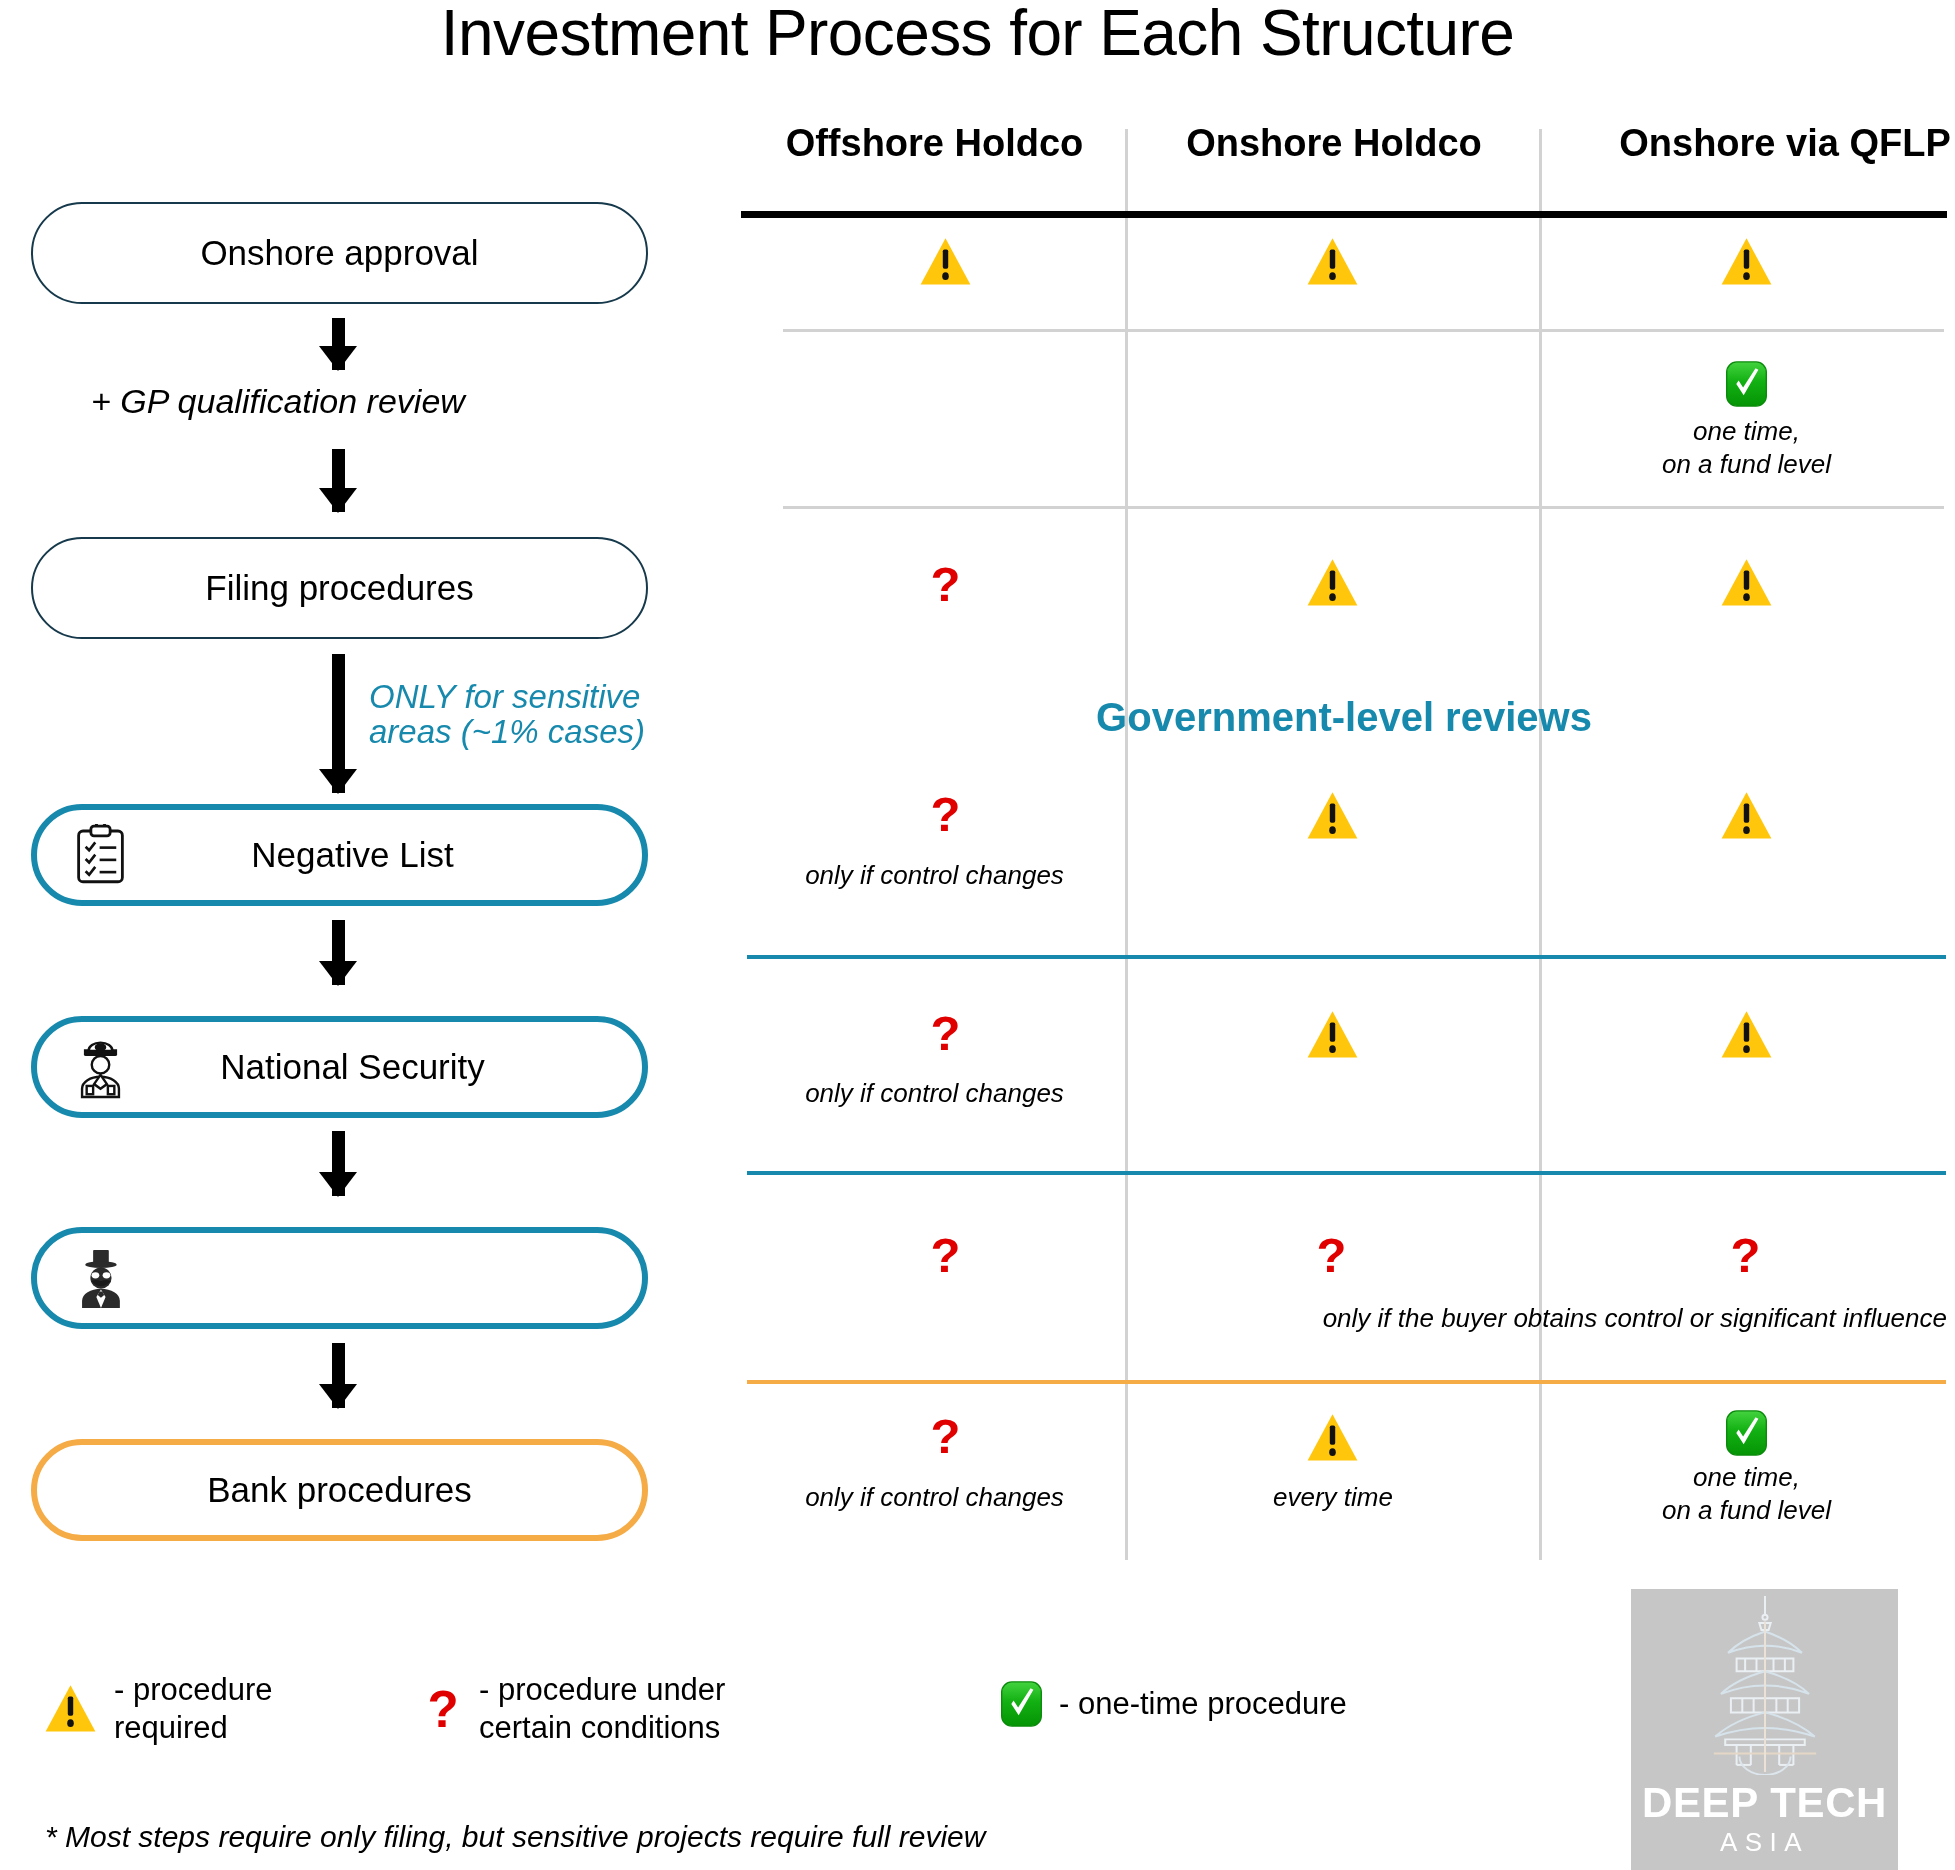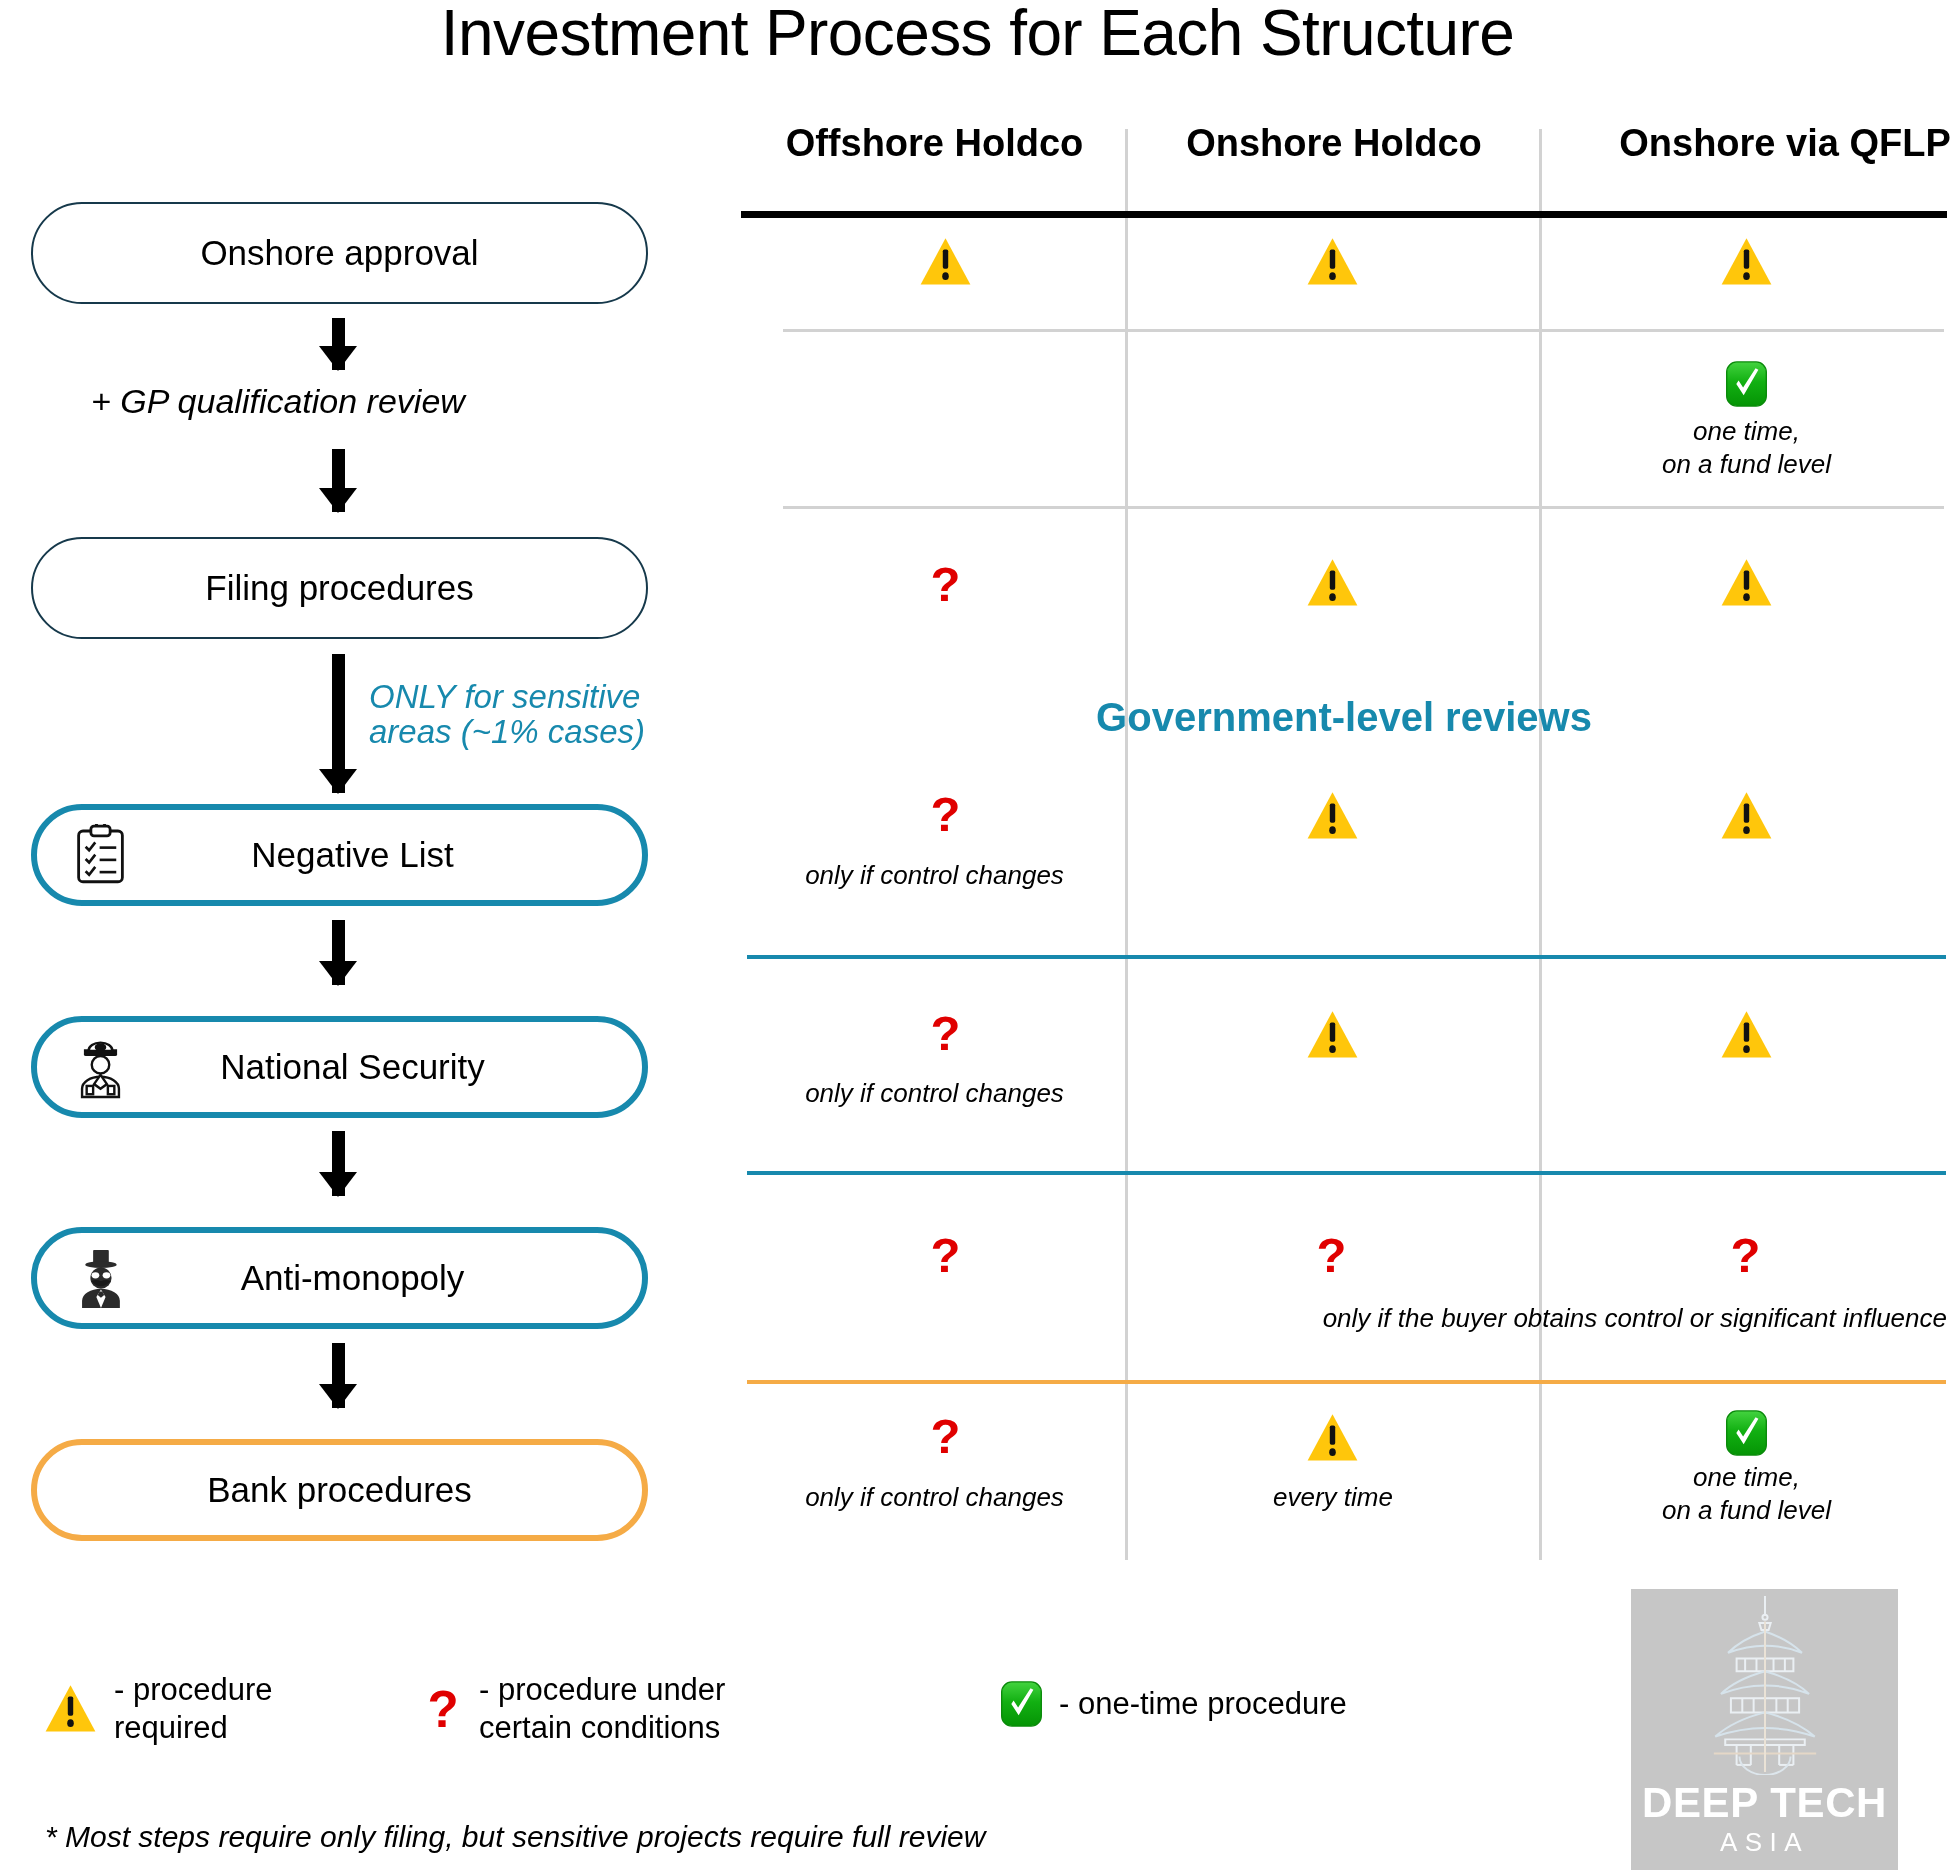--- a/index.html
+++ b/index.html
@@ -173,21 +173,20 @@
       <ellipse cx="32.5" cy="19" rx="17" ry="3.6"></ellipse>
       <path d="M32.5 22 a11.5 11.5 0 0 1 11.5 11.5 a11.5 11.5 0 0 1 -23 0 a11.5 11.5 0 0 1 11.5 -11.5 z"></path>
       <ellipse cx="26.5" cy="30.5" rx="4.2" ry="3.4" fill="#fff"></ellipse>
       <ellipse cx="38.5" cy="30.5" rx="4.2" ry="3.4" fill="#fff"></ellipse>
       <path d="M22 37 q5 -3 10.5 0 q5.5 -3 10.5 0 q-5 5.5 -10.5 5.5 q-5.5 0 -10.5 -5.5 z" fill="#1a1a1a"></path>
       <path d="M12 66 v-8 a20.5 13 0 0 1 41 0 v8 z"></path>
       <path d="M32.5 46 l-5 8 l5 12 l5 -12 z" fill="#fff"></path>
       <path d="M31 48 h3 l2 4 l-3.5 3 l-3.5 -3 z" fill="#2b2b2b"></path>
     </svg>
   </div>
-  <div class="lbl">Anti-monopoly</div>
 </div>
 <div class="abs arrow" style="left:332px;top:1343px;height:65px;"></div>
 
 <div class="abs flow-box orange" style="left:31px;top:1439px;width:617px;height:102px;">
   <div class="lbl">Bank procedures</div>
 </div>
 
 <div class="abs col-head" style="left:741px;top:122px;width:387px;">Offshore Holdco</div>
 <div class="abs col-head" style="left:1128px;top:122px;width:412px;">Onshore Holdco</div>
 <div class="abs col-head" style="left:1542px;top:122px;width:486px;">Onshore via QFLP</div>

